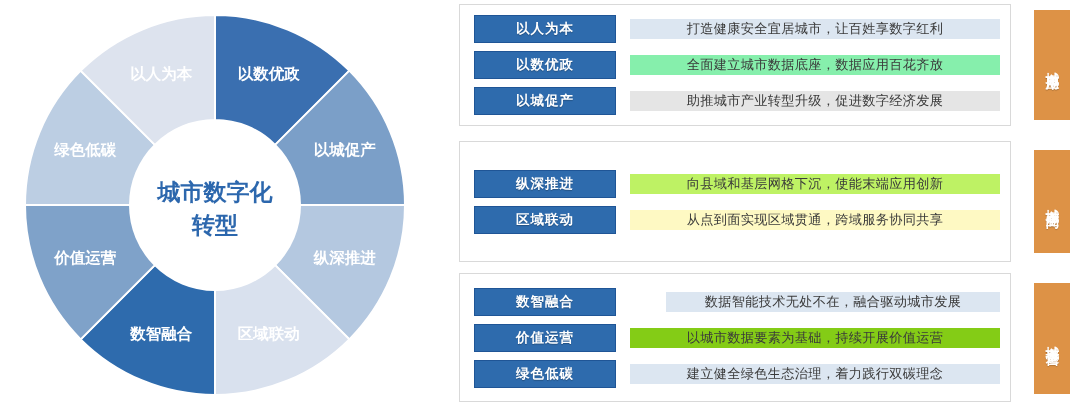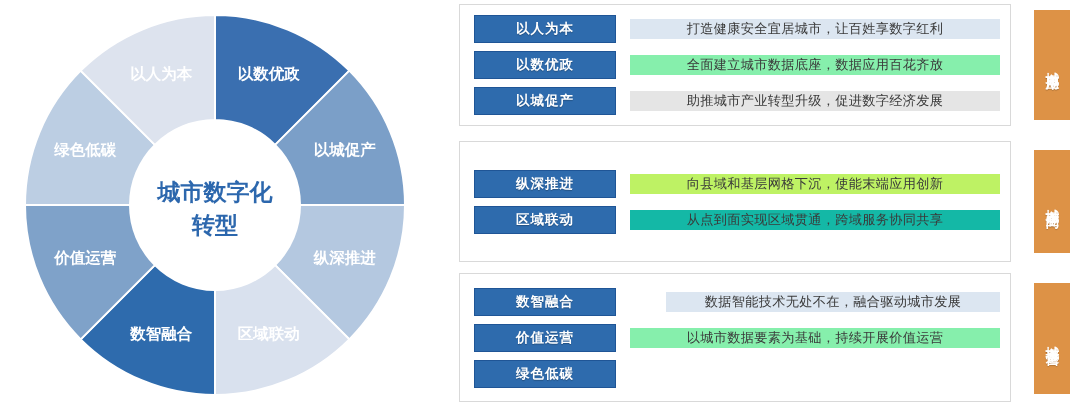--- a/index.html
+++ b/index.html
@@ -160,39 +160,40 @@
       <div class="panel" style="top: 141px; height: 121px;">
         <div class="panel-rows">
           <div class="row">
             <div class="row-label" style="background: rgb(46, 107, 173); border-color: rgb(31, 85, 150);">纵深推进</div>
             <div class="row-gap"></div>
             <div class="row-desc" style="background: #bef264;">向县域和基层网格下沉，使能末端应用创新</div>
           </div>
           <div class="row">
             <div class="row-label" style="background: rgb(46, 107, 173); border-color: rgb(31, 85, 150);">区域联动</div>
             <div class="row-gap"></div>
-            <div class="row-desc" style="background: #14b8a6;">从点到面实现区域贯通，跨域服务协同共享</div>
+            <div class="row-desc" style="background: #fef9c3;">从点到面实现区域贯通，跨域服务协同共享</div>
           </div>
         </div>
       </div>
       <div class="side-tab" style="top: 150px; height: 103px; left: 575px; background: rgb(221, 146, 70);">城市空间</div>
       <div class="panel" style="top: 273px; height: 129px;">
         <div class="panel-rows">
           <div class="row">
             <div class="row-label" style="background: rgb(46, 107, 173); border-color: rgb(31, 85, 150);">数智融合</div>
             <div class="row-gap"></div>
             <div class="row-desc" style="background: rgb(220, 230, 241); margin-left: 36px;">数据智能技术无处不在，融合驱动城市发展</div>
           </div>
           <div class="row">
             <div class="row-label" style="background: rgb(46, 107, 173); border-color: rgb(31, 85, 150);">价值运营</div>
             <div class="row-gap"></div>
-            <div class="row-desc" style="background: #86efac;">以城市数据要素为基础，持续开展价值运营</div>
+            <div class="row-desc" style="background: #84cc16;">以城市数据要素为基础，持续开展价值运营</div>
           </div>
           <div class="row">
             <div class="row-label" style="background: rgb(46, 107, 173); border-color: rgb(31, 85, 150);">绿色低碳</div>
             <div class="row-gap"></div>
+            <div class="row-desc" style="background: rgb(220, 230, 241);">建立健全绿色生态治理，着力践行双碳理念</div>
           </div>
         </div>
       </div>
       <div class="side-tab" style="top: 283px; height: 111px; left: 575px; background: rgb(221, 146, 70);">城市运营</div>
     </div>
 
 </div>
 
 </body></html>

